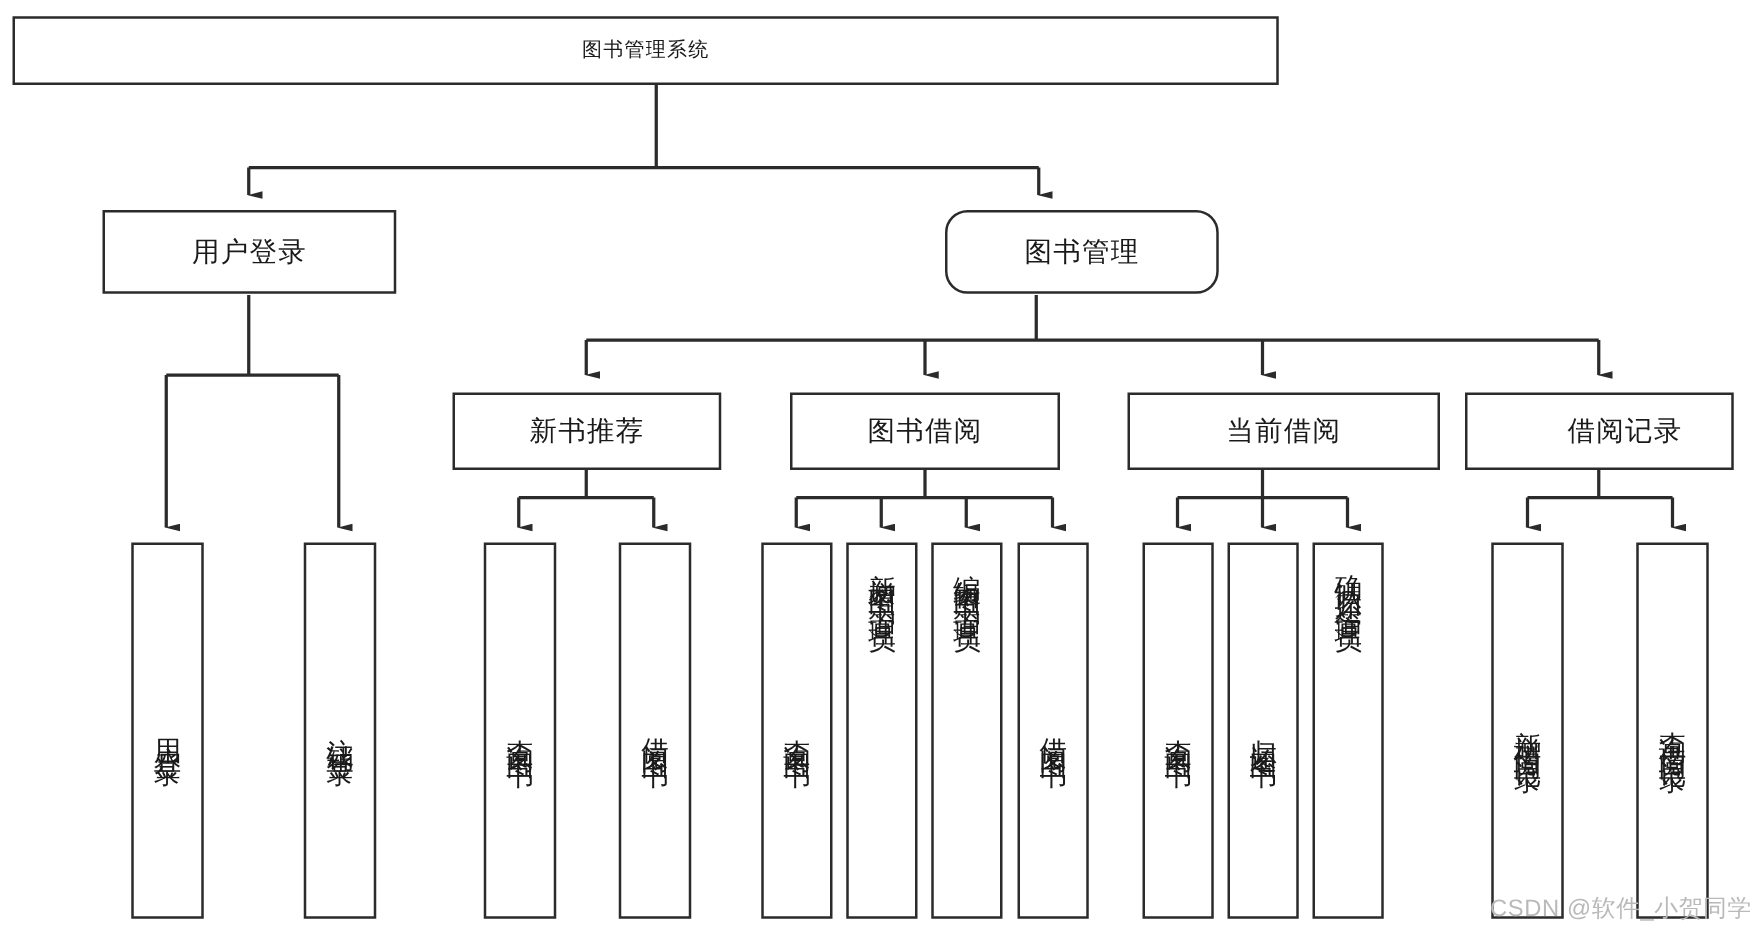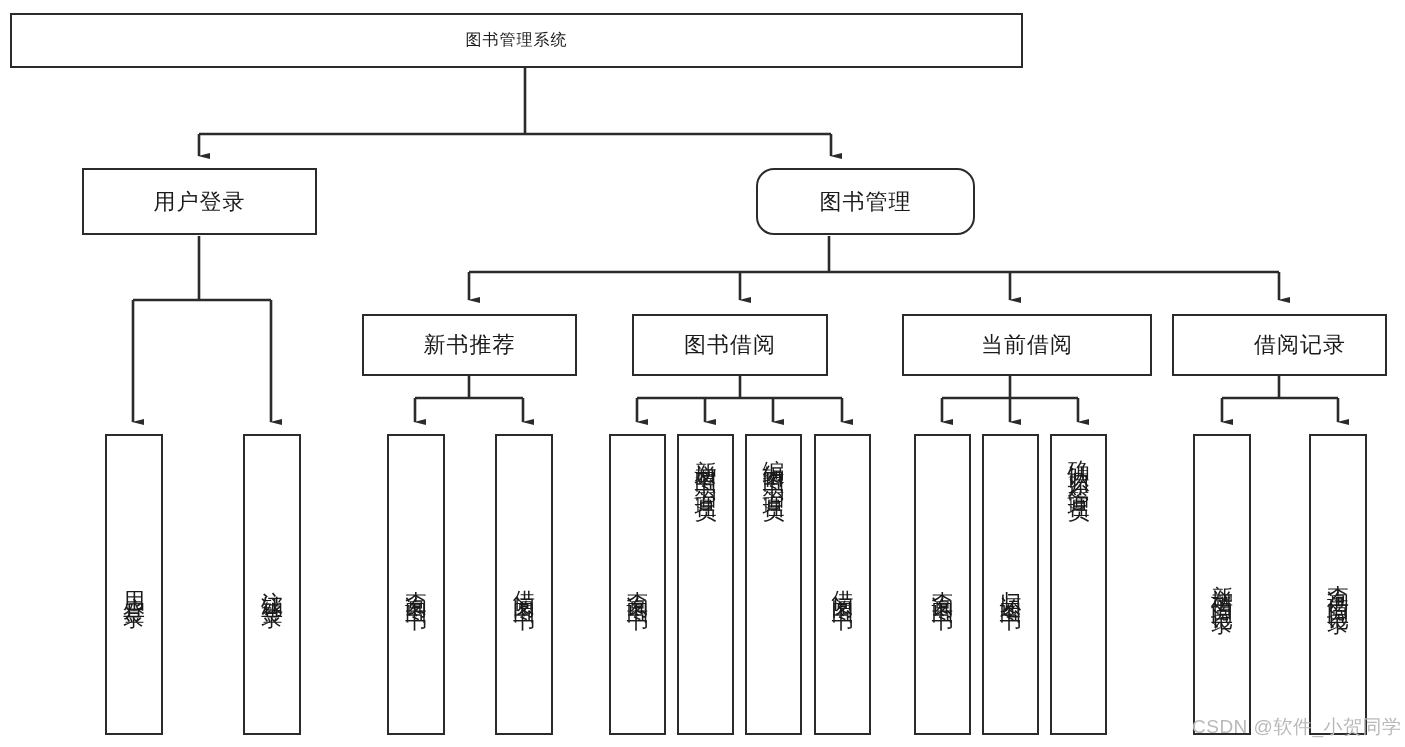--- a/index.html
+++ b/index.html
@@ -113,21 +113,21 @@
   <div class="node h" style="left:82px;top:168px;width:235px;height:67px;">
     <span>用户登录</span>
   </div>
   <div class="node h" style="left:756px;top:168px;width:219px;height:67px;border-radius:18px;">
     <span>图书管理</span>
   </div>
 
   <div class="node h" style="left:362px;top:314px;width:215px;height:62px;">
     <span>新书推荐</span>
   </div>
-  <div class="node h" style="left:632px;top:314px;width:196px;height:62px;">
+  <div class="node h" style="left:632px;top:314px;width:216px;height:62px;">
     <span>图书借阅</span>
   </div>
   <div class="node h" style="left:902px;top:314px;width:250px;height:62px;">
     <span>当前借阅</span>
   </div>
   <div class="node h" style="left:1172px;top:314px;width:215px;height:62px;padding-left:41px;">
     <span>借阅记录</span>
   </div>
 
   <div class="node v" style="left:105px;top:434px;width:58px;height:301px;">

